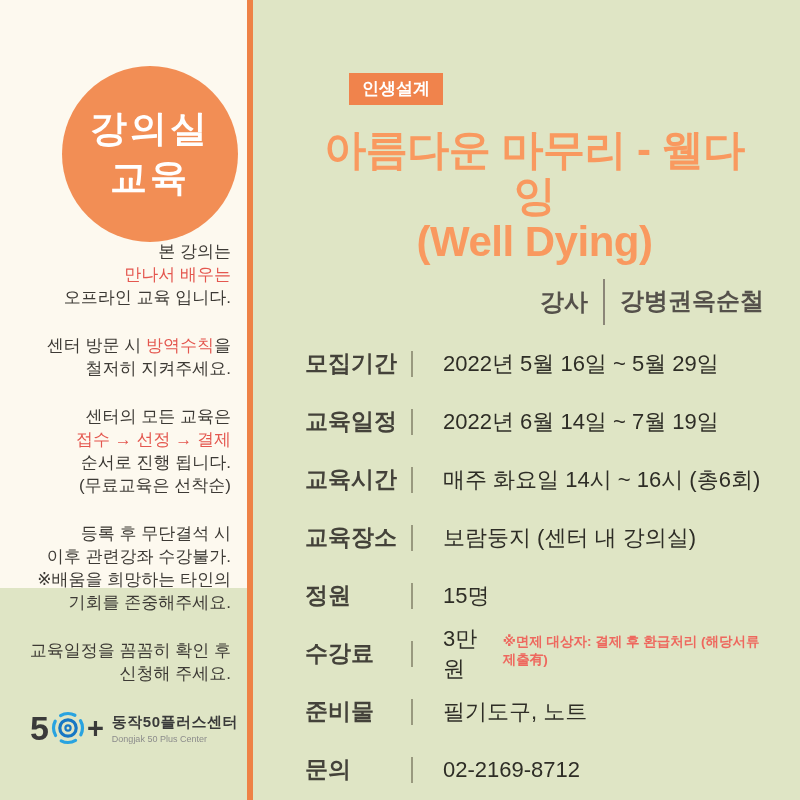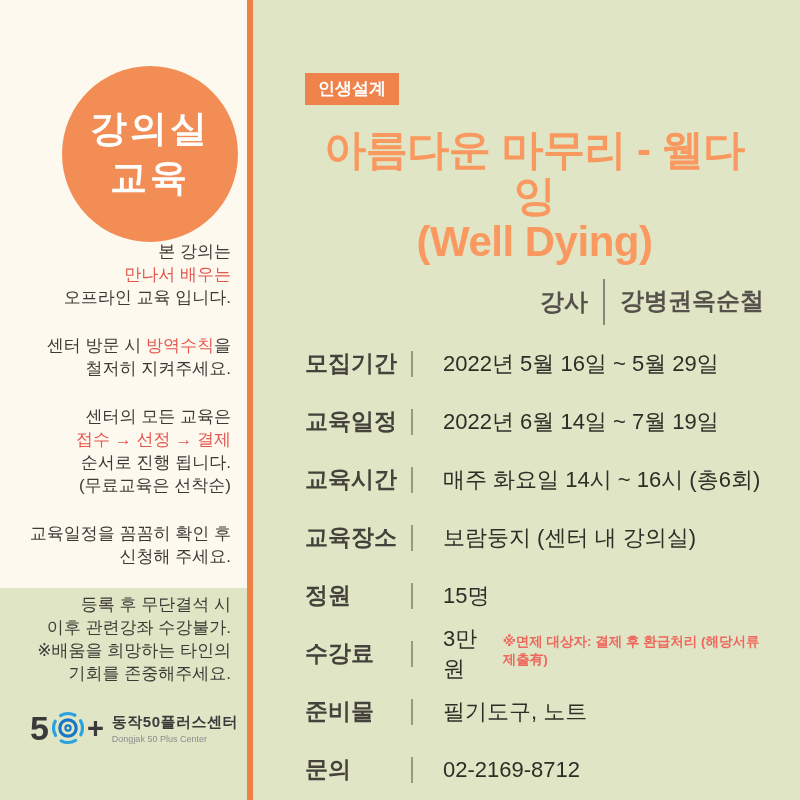--- a/index.html
+++ b/index.html
@@ -60,20 +60,21 @@
     padding:0 36px 0 52px;
     overflow:hidden;
   }
   .badge {
     display:inline-block;
     margin-top:73px;
     background:#f0834c;
     color:#ffffff;
     font-weight:bold; font-size:17px;
     padding:4px 13px 5px;
+    margin-left:44px;
   }
   .title {
     margin-top:22px;
     color:#f9995f;
     font-size:42px; font-weight:bold;
     line-height:1.1; letter-spacing:-0.5px;text-align:center;
   }
   .instructor {
     display:flex; justify-content:flex-end; align-items:center;
     margin-top:13px;
@@ -115,28 +116,28 @@
       <span>센터 방문 시 </span><span class="red">방역수칙</span><span>을</span><br>
       <span>철저히 지켜주세요.</span>
     </div>
     <div class="notice">
       <span>센터의 모든 교육은</span><br>
       <span class="red">접수 → 선정 → 결제</span><br>
       <span>순서로 진행 됩니다.</span><br>
       <span>(무료교육은 선착순)</span>
     </div>
     <div class="notice">
-      <span>교육일정을 꼼꼼히 확인 후</span><br>
-      <span>신청해 주세요.</span>
-    </div>
-    <div class="notice">
       <span>등록 후 무단결석 시</span><br>
       <span>이후 관련강좌 수강불가.</span><br>
       <span>※배움을 희망하는 타인의</span><br>
       <span>기회를 존중해주세요.</span>
+    </div>
+    <div class="notice">
+      <span>교육일정을 꼼꼼히 확인 후</span><br>
+      <span>신청해 주세요.</span>
     </div>
   </div>
 
   <div class="logo">
     <span class="logo-5">5</span>
     <svg class="logo-icon" viewBox="0 0 36 36">
       <circle cx="18" cy="18" r="14.5" fill="none" stroke="#29a3e0" stroke-width="3.2" stroke-dasharray="15 7.7" stroke-dashoffset="8" stroke-linecap="round"></circle>
       <circle cx="18" cy="18" r="8.2" fill="none" stroke="#1777c4" stroke-width="3.2"></circle>
       <circle cx="18" cy="18" r="2.6" fill="none" stroke="#1777c4" stroke-width="2.2"></circle>
     </svg>

